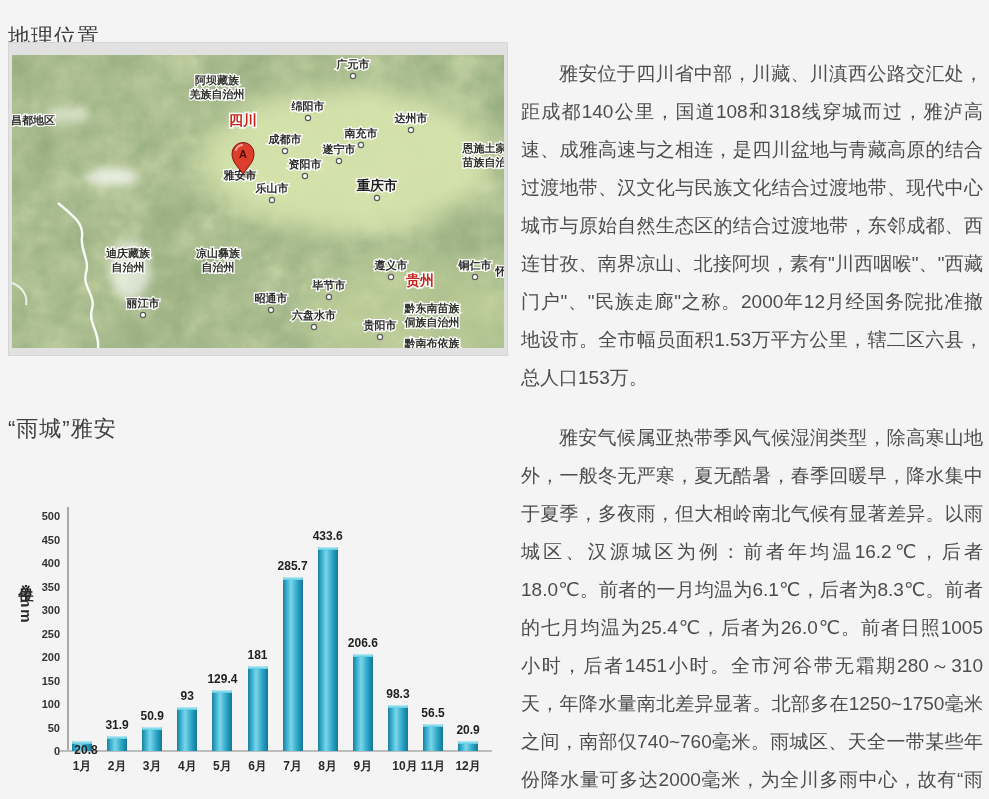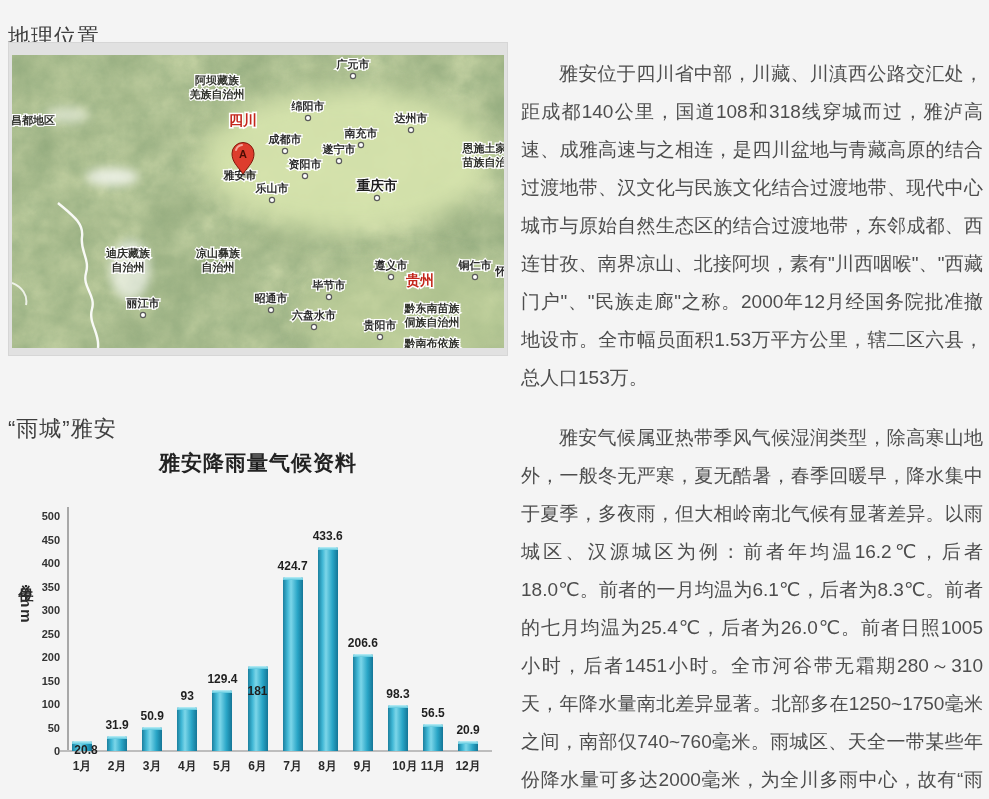--- a/index.html
+++ b/index.html
@@ -161,21 +161,20 @@
   </svg>
 </div>
 
 <div class="col" id="col-geo">
   <p>雅安位于四川省中部，川藏、川滇西公路交汇处，距成都140公里，国道108和318线穿城而过，雅泸高速、成雅高速与之相连，是四川盆地与青藏高原的结合过渡地带、汉文化与民族文化结合过渡地带、现代中心城市与原始自然生态区的结合过渡地带，东邻成都、西连甘孜、南界凉山、北接阿坝，素有"川西咽喉"、"西藏门户"、"民族走廊"之称。2000年12月经国务院批准撤地设市。全市幅员面积1.53万平方公里，辖二区六县，总人口153万。</p>
 </div>
 
 <h2 class="sec-title" id="rain-title">“雨城”雅安</h2>
 
 <div class="chart">
-  <div class="chart-title">雅安降雨量气候资料</div>
   <div class="chart-plot" id="chart-plot">
     <div class="unit-label">单位：mm</div>
     <div class="axis-y"></div>
     <div class="axis-x"></div>
   <div class="ytick" style="top: 267px;">0</div>
       <div class="ytick" style="top: 243.5px;">50</div>
       <div class="ytick" style="top: 220px;">100</div>
       <div class="ytick" style="top: 196.5px;">150</div>
       <div class="ytick" style="top: 173px;">200</div>
       <div class="ytick" style="top: 149.5px;">250</div>
@@ -205,26 +204,26 @@
       <div class="bar-value" style="left: 153.3px; top: 212px;">93</div>
       <div class="xlab" style="left: 157.3px;">4月</div>
       <div class="bar" style="left: 204.4px; top: 213px; height: 61px;">
         <div class="cap"></div>
       </div>
       <div class="bar-value" style="left: 188.4px; top: 195px;">129.4</div>
       <div class="xlab" style="left: 192.4px;">5月</div>
       <div class="bar" style="left: 239.5px; top: 189px; height: 85px;">
         <div class="cap"></div>
       </div>
-      <div class="bar-value" style="left: 223.5px; top: 171px; margin-top: 36px;">181</div>
+      <div class="bar-value" style="left: 223.5px; top: 171px;">181</div>
       <div class="xlab" style="left: 227.5px;">6月</div>
       <div class="bar" style="left: 274.6px; top: 100px; height: 174px;">
         <div class="cap"></div>
       </div>
-      <div class="bar-value" style="left: 258.6px; top: 82px;">424.7</div>
+      <div class="bar-value" style="left: 258.6px; top: 82px;">285.7</div>
       <div class="xlab" style="left: 262.6px;">7月</div>
       <div class="bar" style="left: 309.7px; top: 70px; height: 204px;">
         <div class="cap"></div>
       </div>
       <div class="bar-value" style="left: 293.7px; top: 52px;">433.6</div>
       <div class="xlab" style="left: 297.7px;">8月</div>
       <div class="bar" style="left: 344.8px; top: 177px; height: 97px;">
         <div class="cap"></div>
       </div>
       <div class="bar-value" style="left: 328.8px; top: 159px;">206.6</div>

